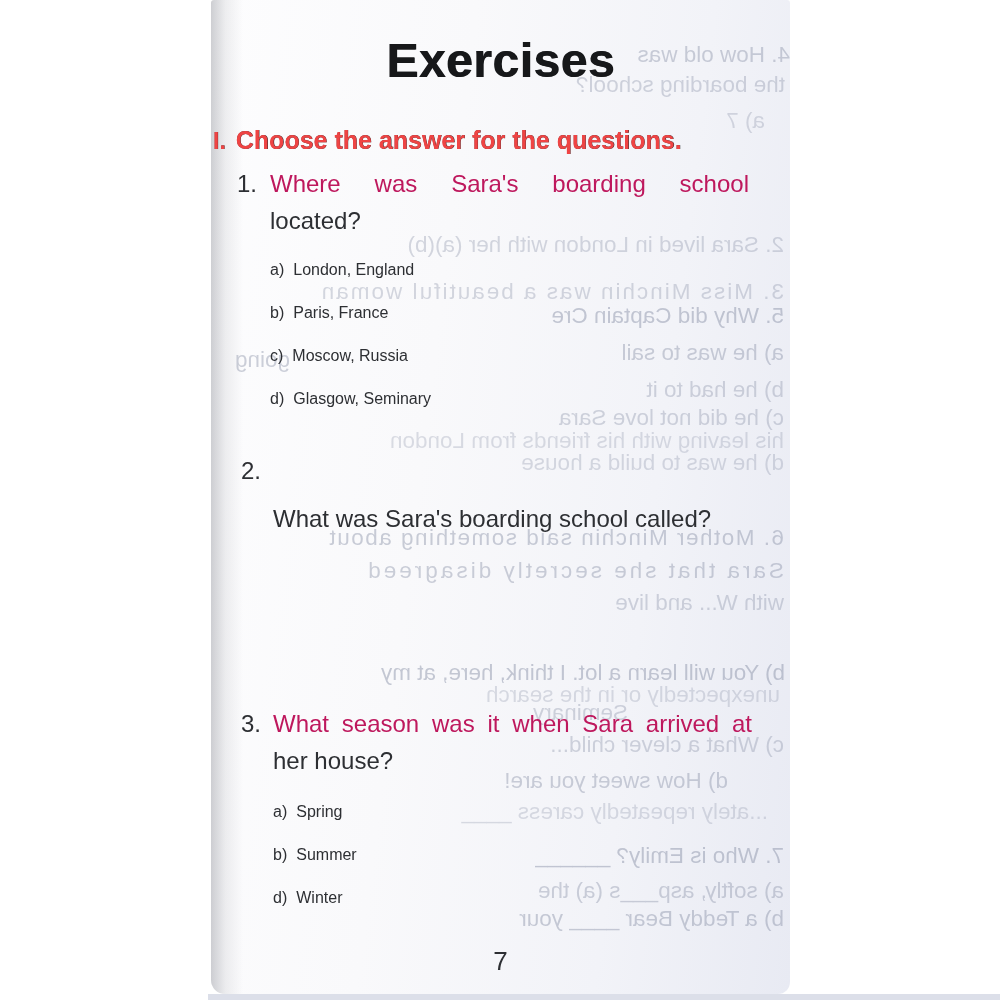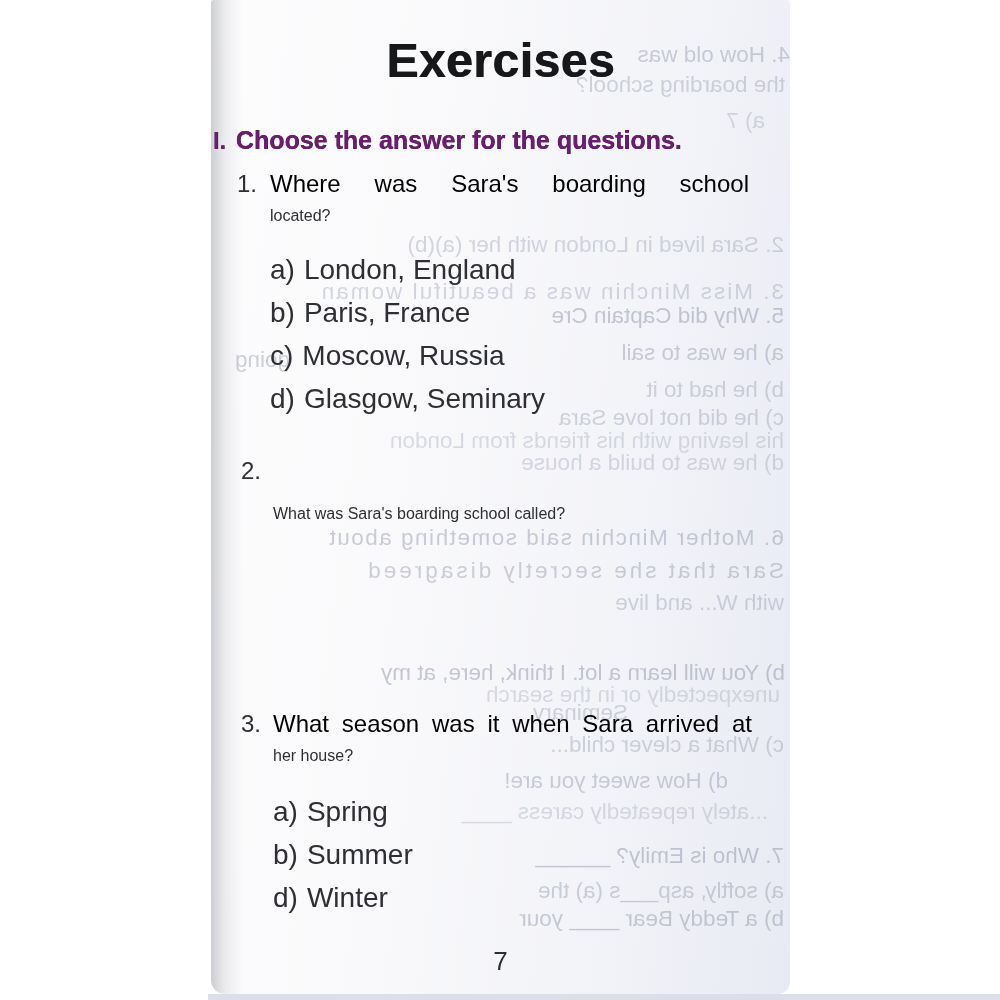--- a/index.html
+++ b/index.html
@@ -24,31 +24,31 @@
     background:#dcdfe9;
   }
   
   .title{
     position:absolute;top:33px;left:0;width:100%;text-align:center;
     font-size:48px;font-weight:bold;color:#17181a;letter-spacing:.5px;
     text-shadow:.8px 0 0 #17181a;
   }
   .section-head{
     position:absolute;top:126px;left:2px;white-space:nowrap;
-    font-size:25px;font-weight:bold;color:#701a75;text-shadow:.3px 0 0 #1e2023;
+    font-size:25px;font-weight:bold;color:#ef4444;text-shadow:.3px 0 0 #1e2023;
   }
   .section-head .numeral{margin-right:10px;font-size:23px;}
-  .line{position:absolute;font-size:16px;color:#2d2f33;white-space:nowrap;}
+  .line{position:absolute;font-size:24px;color:#2d2f33;white-space:nowrap;}
   .jline{
-    position:absolute;font-size:24px;color:#000000;
+    position:absolute;font-size:24px;color:#be185d;
     text-align:justify;text-align-last:justify;white-space:normal;
   }
   .qnum{position:absolute;font-size:24px;color:#2d2f33;}
   .opts{position:absolute;}
-  .opt{height:43px;line-height:43px;font-size:28px;color:#2d2f33;white-space:nowrap;}
+  .opt{height:43px;line-height:43px;font-size:16px;color:#2d2f33;white-space:nowrap;}
   .olabel{margin-right:9px;}
   .pageno{
     position:absolute;top:946px;left:211px;width:579px;text-align:center;
     font-size:26px;color:#2d2f33;
   }
   
   .ghost{
     position:absolute;transform:scaleX(-1);
     color:#848ca3;font-size:22.5px;white-space:nowrap;
     filter:blur(.7px);text-align:left;

